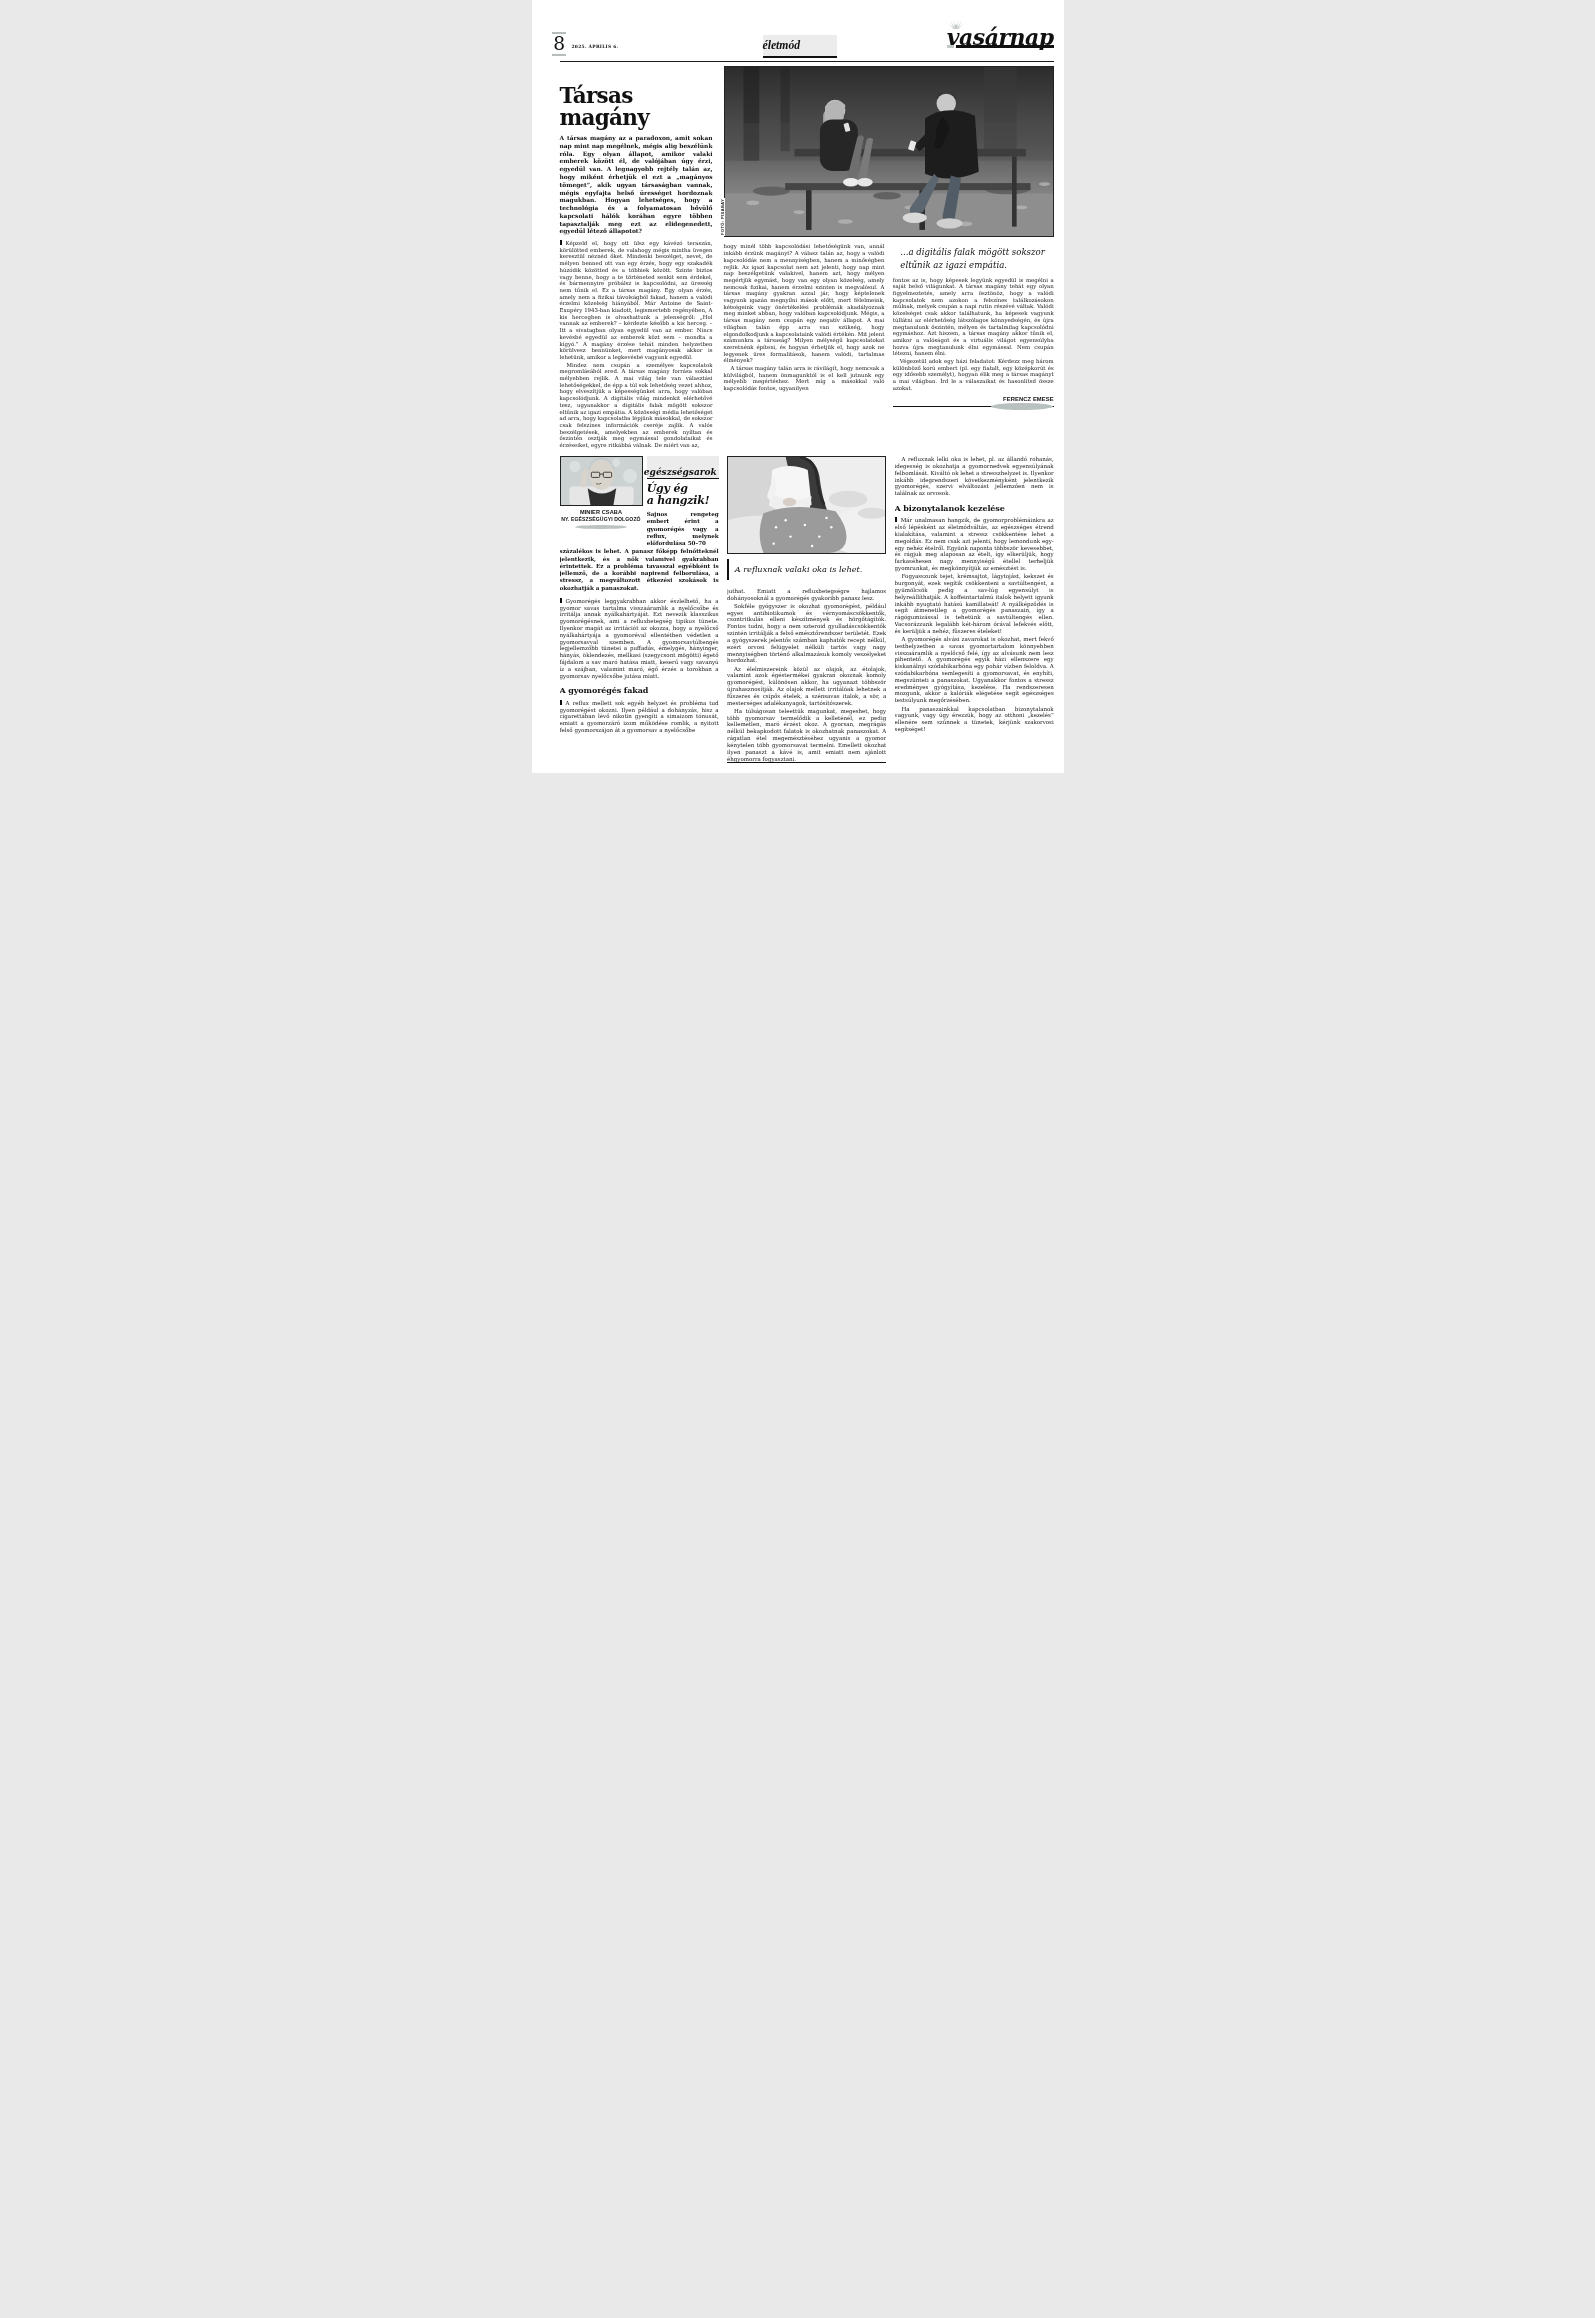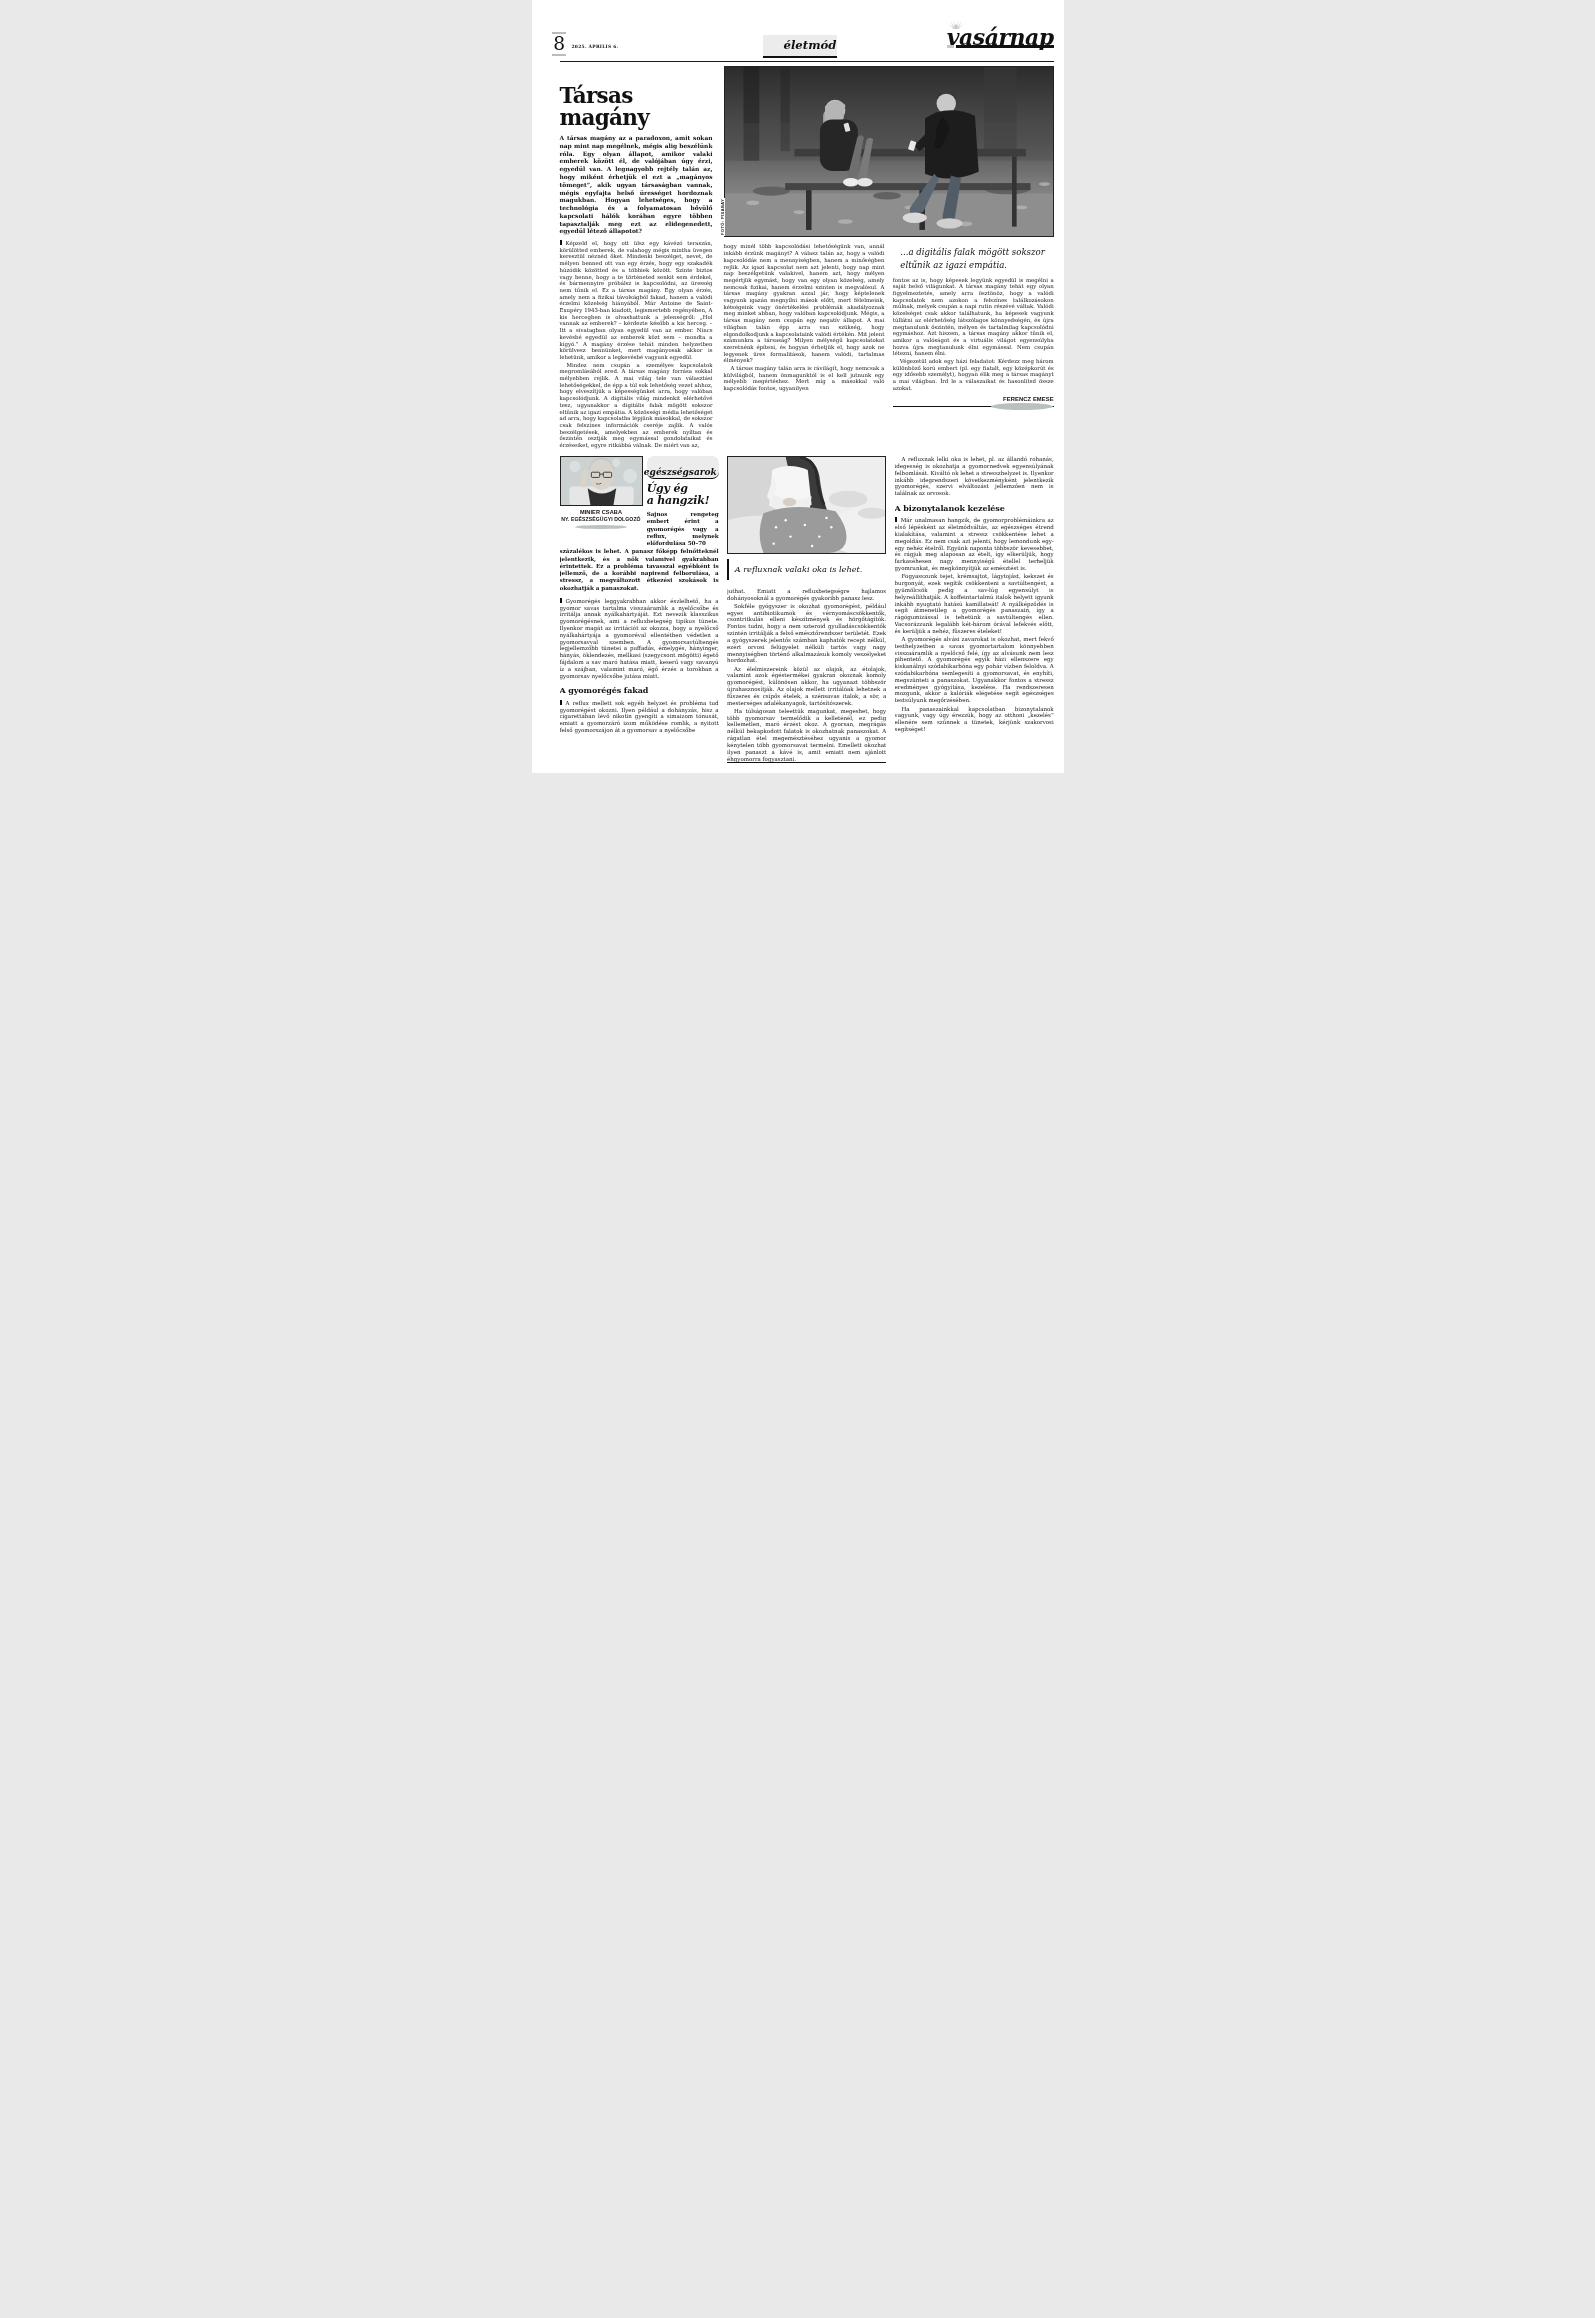--- a/index.html
+++ b/index.html
@@ -10,22 +10,22 @@
   }
   
   .hd{position:relative;height:64px;}
   .pageno-block{position:absolute;left:20.6px;top:32px;width:14px;text-align:center;}
   .gbar{height:1.9px;background:#b7bdbd;}
   .pageno{font-size:18.7px;line-height:20.6px;font-weight:normal;}
   .issue-date{position:absolute;left:40px;top:44px;font-size:4.4px;font-weight:bold;letter-spacing:0.3px;}
   .section-box{
     position:absolute;left:231px;top:35px;width:74px;height:20.6px;
     background:#ececed;border-bottom:2.3px solid #111;
-    display:flex;align-items:center;justify-content:flex-end;
-    font-style:italic;font-weight:bold;font-size:11.7px;
+    display:flex;align-items:center;justify-content:flex-start;
+    font-style:italic;font-weight:bold;font-size:11.7px;font-family:Liberation Serif, serif;
   }
   .masthead{position:absolute;right:9.8px;top:26px;}
   .sunburst{position:absolute;left:0.9px;top:-7px;}
   .mast-text{font-style:italic;font-weight:bold;font-size:22px;line-height:1;letter-spacing:-0.5px;display:block;}
   .mast-rule{display:flex;margin-top:-3.3px;height:3.3px;}
   .mr-gray{width:7px;background:#c3caca;margin-right:1.9px;}
   .mr-black{flex:1;background:#111;}
   .page-rule{position:absolute;left:28px;right:9.8px;top:61px;border-top:0.9px solid #1a1a1a;}
   
   p{margin:0;}
@@ -65,21 +65,21 @@
   .a2head{display:flex;gap:4.2px;}
   .portrait-wrap{width:83px;flex:none;}
   .portrait{height:48px;}
   .pcap{font-family:"Liberation Sans", sans-serif;font-weight:bold;text-align:center;margin-top:2.8px;font-size:5.1px;line-height:1.3;letter-spacing:0.1px;}
   .pcap .nm{font-size:5.6px;}
   .pellipse{width:52px;height:4.2px;background:#bcc3c3;border-radius:50%;margin:2.3px auto 0;}
   .a2head-r{flex:1;min-width:0;}
   .sarok-box{
     height:20.6px;background:#ececed;border-bottom:1.9px solid #111;
     display:flex;align-items:flex-end;justify-content:flex-end;
-    font-style:italic;font-weight:bold;font-size:9px;padding:0 1.9px 1.4px 0;border-radius:7px;
+    font-style:italic;font-weight:bold;font-size:9px;padding:0 1.9px 1.4px 0;
   }
   .htitle{margin:4.2px 0 0;font-size:11px;line-height:1.05;letter-spacing:-0.2px;font-style:italic;}
   .hintro{font-weight:bold;font-size:5.6px;line-height:1.3;text-align:justify;}
   .a2head-r .hintro{margin-top:4.7px;}
   .hintro.full{margin-top:0.9px;}
   .hbody{font-size:5.5px;line-height:1.24;text-align:justify;margin-top:1.4px;}
   .hbody.first{margin-top:5.6px;}
   h3.subhead{margin:6px 0 2.8px;font-size:8px;letter-spacing:-0.1px;}
   .photo2{height:96px;}
   .photocap{

